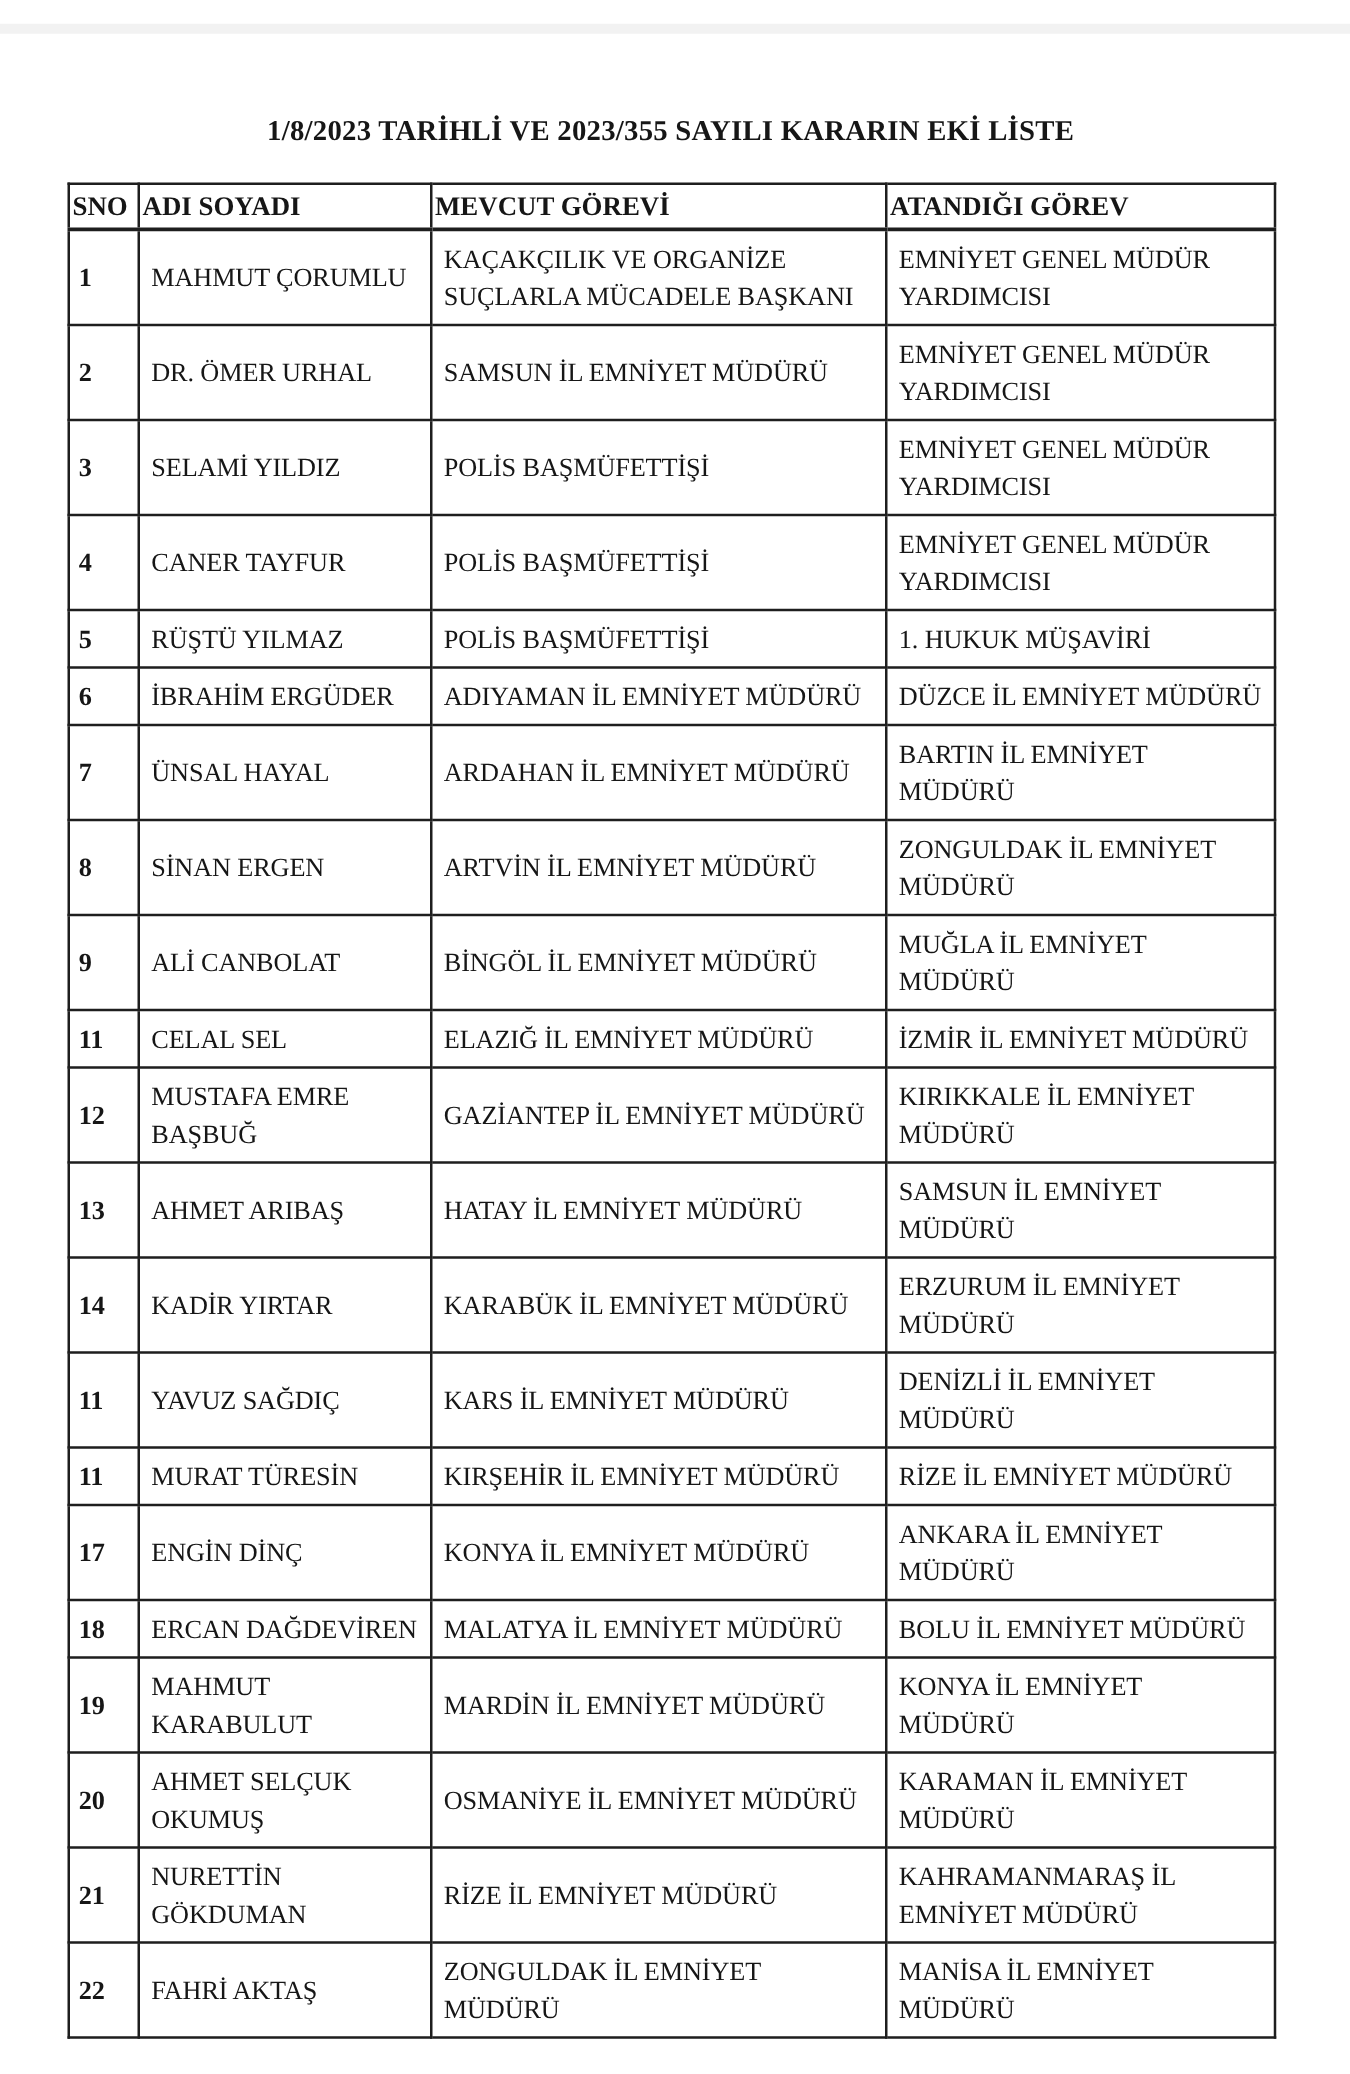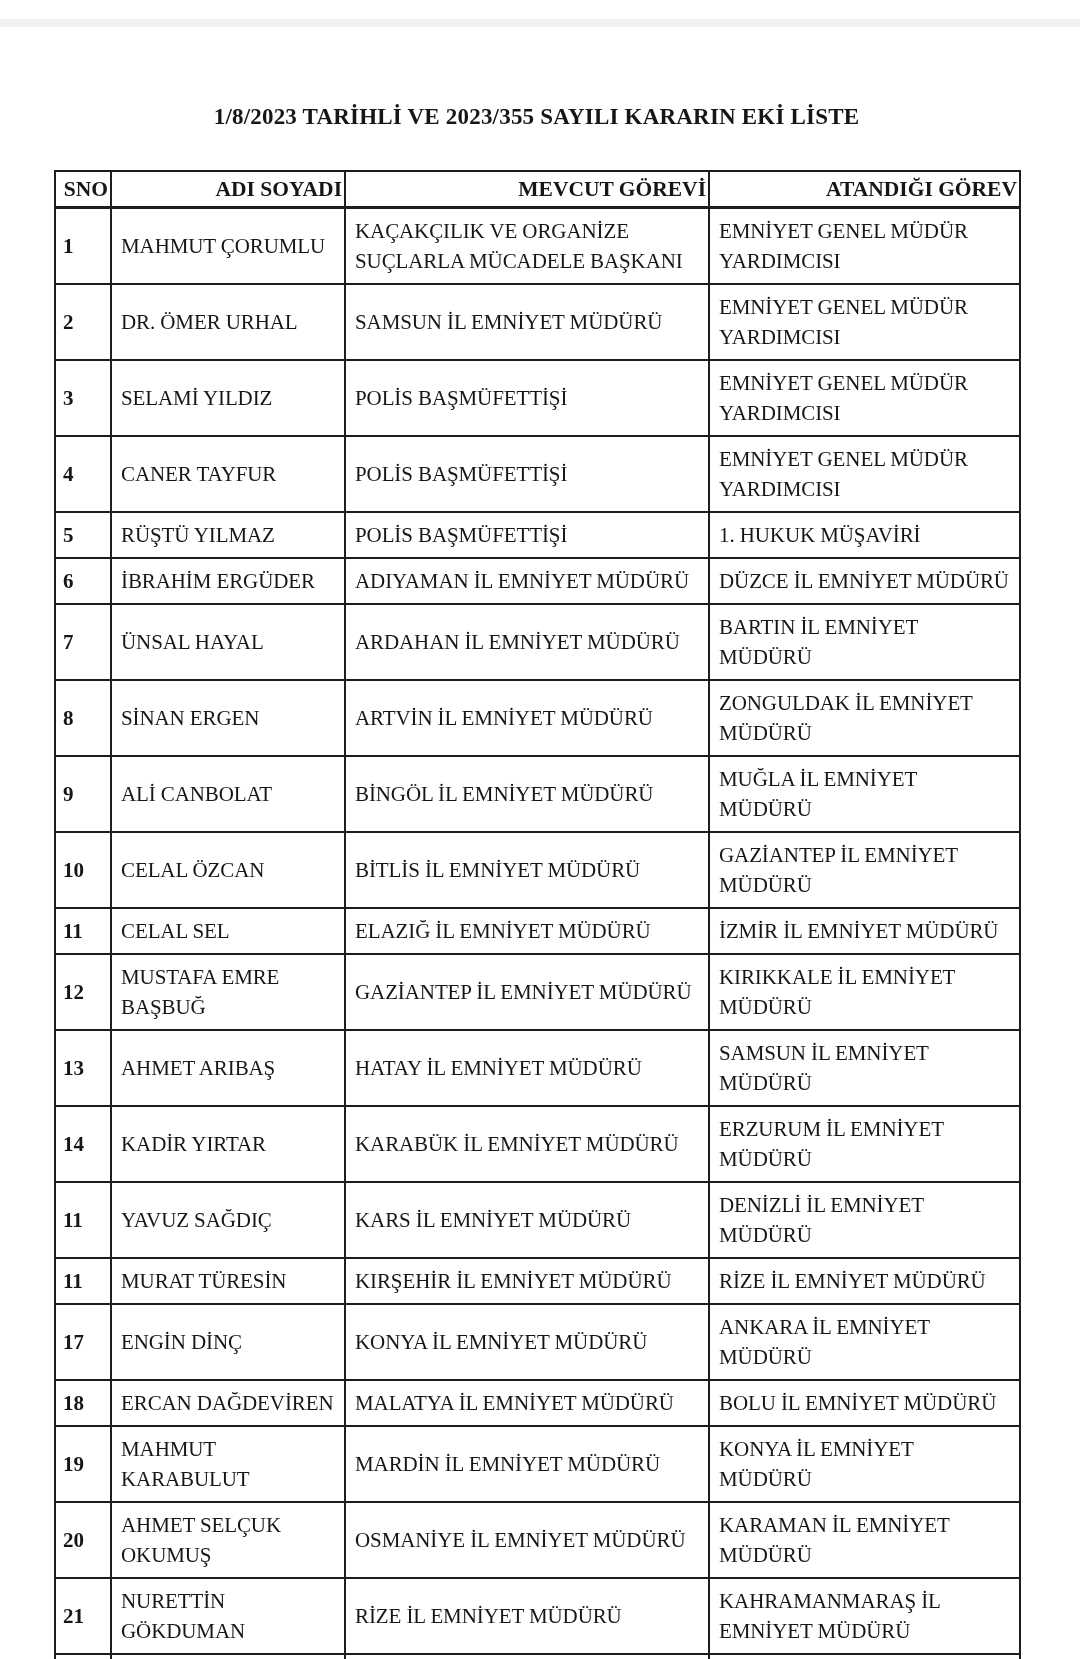--- a/index.html
+++ b/index.html
@@ -17,21 +17,21 @@
   }
   .top-band {
     position: absolute;
     top: 19px;
     left: 0;
     width: 1080px;
     height: 8px;
     background: #f2f2f2;
   }
   .doc-title {
-    margin: 16px;
+    margin: 4px;
     padding-top: 88px;
     padding-bottom: 24px;
     width: 965px;
     margin-left: 54px;
     text-align: center;
     font-size: 23px;
     font-weight: bold;
     letter-spacing: 0.2px;
     white-space: nowrap;
   }
@@ -47,21 +47,21 @@
   col.c-current  { width: 364px; }
   col.c-assigned { width: 311px; }
   th, td {
     border: 2px solid #1e1e1e;
     vertical-align: middle;
     overflow: hidden;
   }
   th {
     font-size: 21.5px;
     font-weight: bold;
-    text-align: right;
+    text-align: left;
     padding: 4px 2px;
     line-height: 26px;
     border-bottom-width: 3px;
     white-space: nowrap;
   }
   td {
     font-size: 21px;
     line-height: 30px;
     padding: 7px 9px;
     white-space: pre-line;
@@ -150,27 +150,20 @@
         <td>ZONGULDAK İL EMNİYET
 MÜDÜRÜ</td>
       </tr>
       <tr>
         <td class="sno">9</td>
         <td>ALİ CANBOLAT</td>
         <td>BİNGÖL İL EMNİYET MÜDÜRÜ</td>
         <td>MUĞLA İL EMNİYET MÜDÜRÜ</td>
       </tr>
       <tr>
-        <td class="sno">10</td>
-        <td>CELAL ÖZCAN</td>
-        <td>BİTLİS İL EMNİYET MÜDÜRÜ</td>
-        <td>GAZİANTEP İL EMNİYET
-MÜDÜRÜ</td>
-      </tr>
-      <tr>
         <td class="sno">11</td>
         <td>CELAL SEL</td>
         <td>ELAZIĞ İL EMNİYET MÜDÜRÜ</td>
         <td>İZMİR İL EMNİYET MÜDÜRÜ</td>
       </tr>
       <tr>
         <td class="sno">12</td>
         <td>MUSTAFA EMRE
 BAŞBUĞ</td>
         <td>GAZİANTEP İL EMNİYET MÜDÜRÜ</td>

